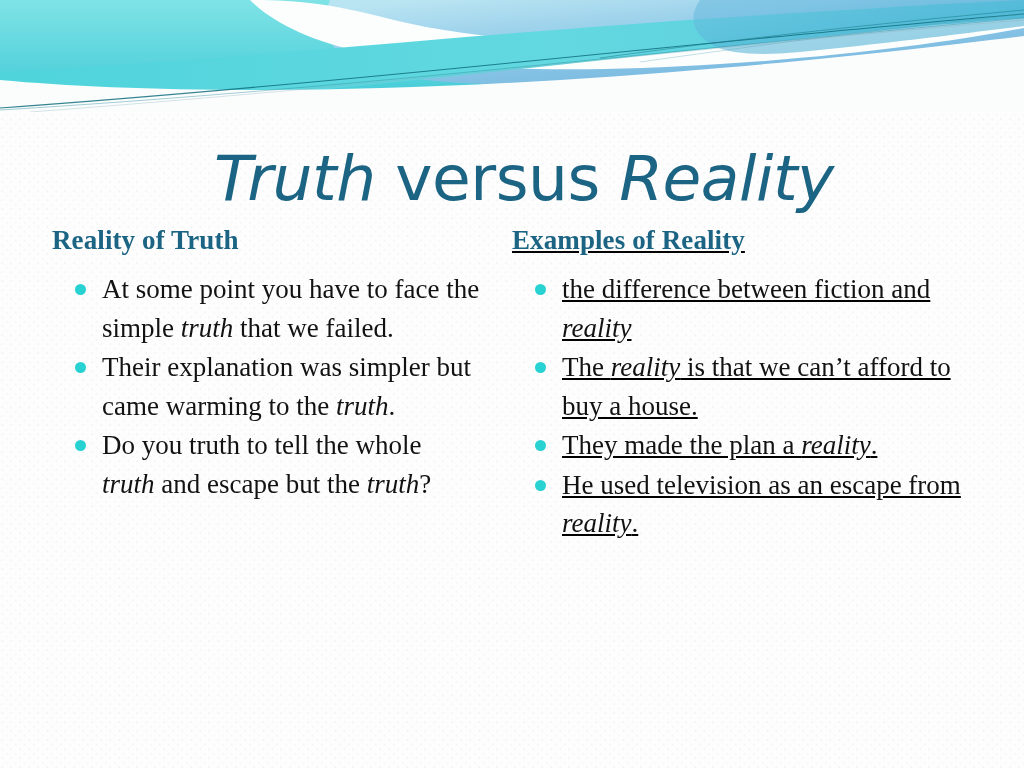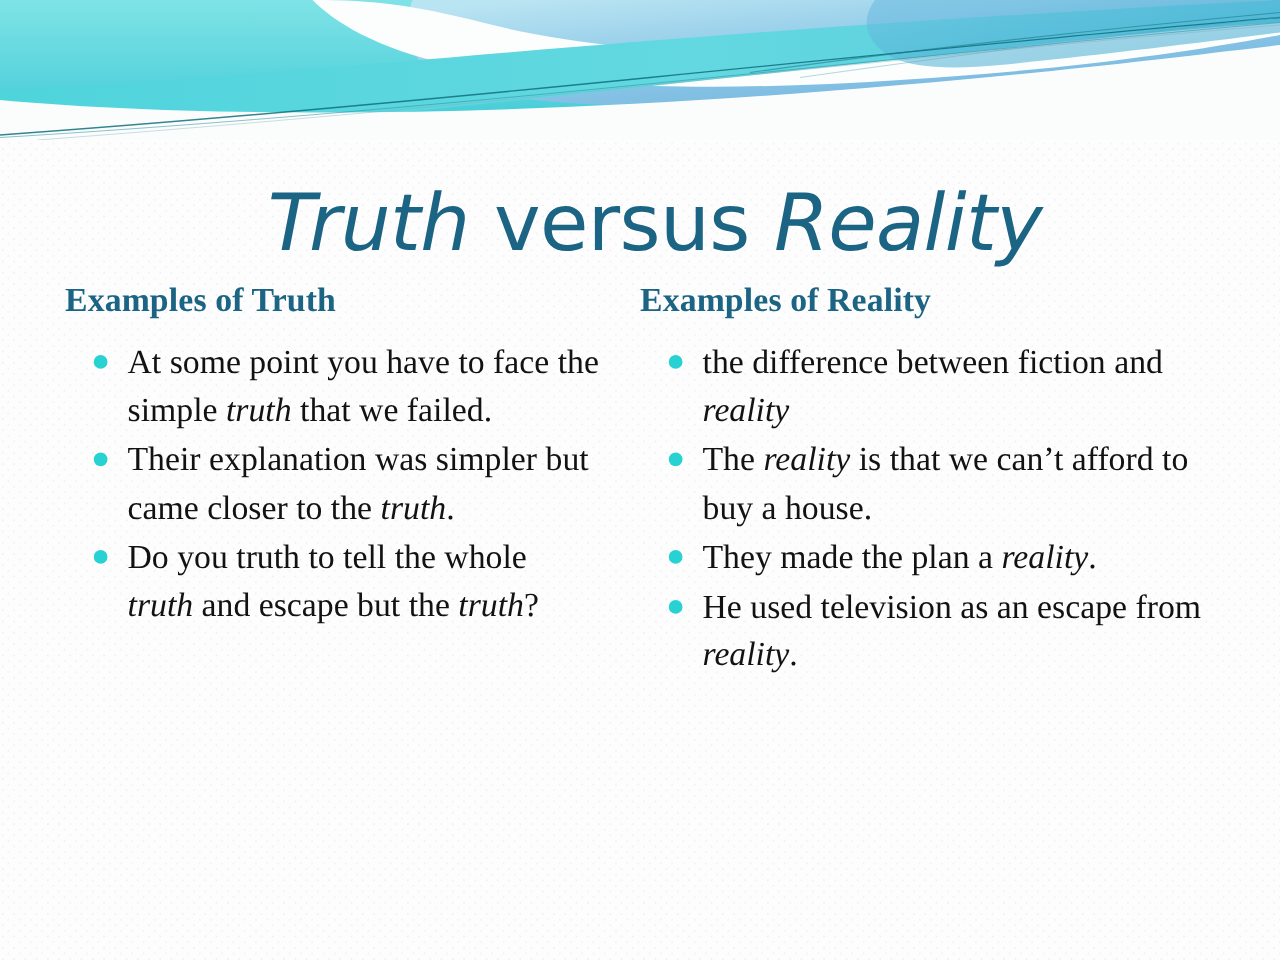--- a/index.html
+++ b/index.html
@@ -96,20 +96,21 @@
   }
   .column.left {
     width: 504px;
     padding-left: 52px;
     padding-right: 12px;
   }
   .column.right {
     width: 520px;
     padding-left: 8px;
     padding-right: 30px;
+    text-decoration: underline;
   }
 
   .col-heading {
     color: #1c6483;
     font-family: "Liberation Serif", "DejaVu Serif", serif;
     font-weight: bold;
     font-size: 27px;
     line-height: 32px;
     margin: 0 0 14px 0;
     letter-spacing: 0.1px;
@@ -205,24 +206,24 @@
 
   <div id="content">
 
     <h1 id="page-title">
       <span class="ital">Truth</span><span class="roman"> versus </span><span class="ital">Reality</span>
     </h1>
 
     <div id="columns">
 
       <div class="column left">
-        <h2 class="col-heading">Examples of Truth</h2>
+        <h2 class="col-heading">Reality of Truth</h2>
         <ul class="bullets">
             <li><span class="dot"></span><span><span>At some point you have to face the simple </span><em>truth</em><span> that we failed.</span></span></li>
-            <li><span class="dot"></span><span><span>Their explanation was simpler but came closer to the </span><em>truth</em><span>.</span></span></li>
+            <li><span class="dot"></span><span><span>Their explanation was simpler but came warming to the </span><em>truth</em><span>.</span></span></li>
             <li><span class="dot"></span><span><span>Do you truth to tell the whole </span><em>truth</em><span> and escape but the </span><em>truth</em><span>?</span></span></li>
           </ul>
       </div>
 
       <div class="column right">
         <h2 class="col-heading">Examples of Reality</h2>
         <ul class="bullets">
             <li><span class="dot"></span><span><span>the difference between fiction and </span><em>reality</em></span></li>
             <li><span class="dot"></span><span><span>The </span><em>reality</em><span> is that we can’t afford to buy a house.</span></span></li>
             <li><span class="dot"></span><span><span>They made the plan a </span><em>reality</em><span>.</span></span></li>

